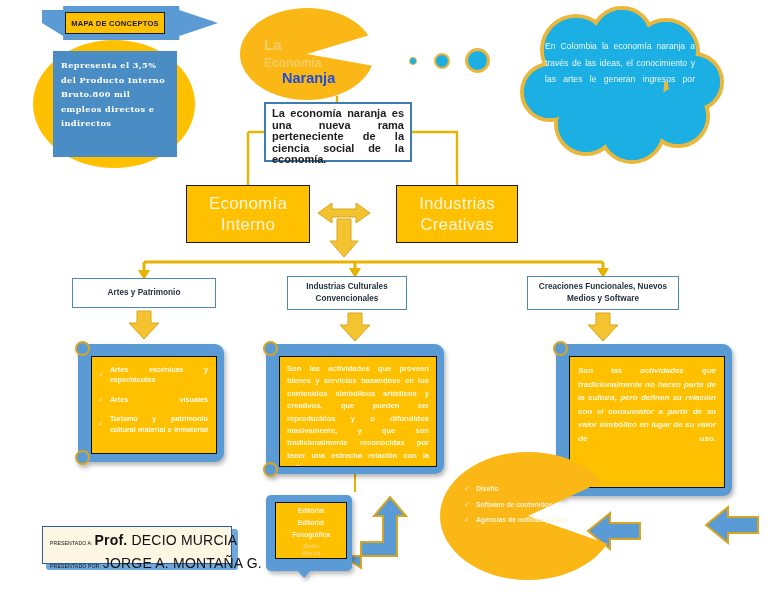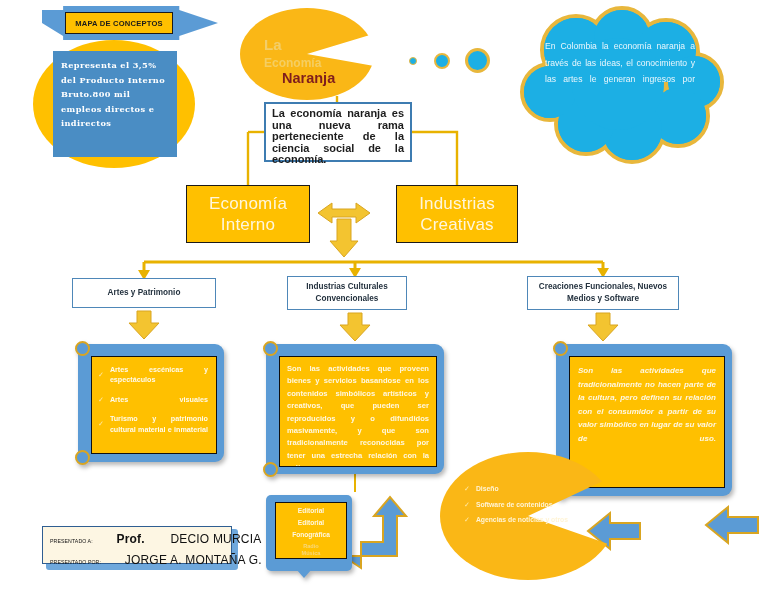--- a/index.html
+++ b/index.html
@@ -16,21 +16,21 @@
 
   
   #banner { left:42px; top:6px; width:176px; height:34px; }
   #banner .tail {
     position:absolute; left:0; top:0; width:176px; height:34px;
     background:#5B9BD5;
     clip-path: polygon(0% 12%, 12% 12%, 12% 0%, 78% 0%, 78% 12%, 100% 50%, 78% 88%, 78% 100%, 12% 100%, 12% 88%, 0% 50%);
     filter: drop-shadow(2px 2px 1px rgba(0,0,0,.25));
   }
   #banner .lbl {
-    position:absolute; left:23px; top:6px; width:108px; height:22px;
+    position:absolute; left:23px; top:6px; width:100px; height:22px;
     background:#FFC000; border:1.4px solid #1a1a1a;
     display:flex; align-items:center; justify-content:center;
     font-size:7.6px; font-weight:bold; color:#1a1a1a; letter-spacing:.2px;
     white-space:nowrap;
   }
 
   
   #stat-ellipse { left:33px; top:40px; width:162px; height:128px; }
   #stat-ellipse .ell {
     position:absolute; inset:0; border-radius:50%;
@@ -49,21 +49,21 @@
   #pacman .pac {
     position:absolute; inset:0; border-radius:50%;
     background:#FAB716;
     clip-path: polygon(50% 50%, 100% 28%, 100% 0%, 0% 0%, 0% 100%, 100% 100%, 100% 63%);
   }
   #pacman .t {
     position:absolute; color:#FDF3D8; font-weight:bold; white-space:nowrap;
   }
   #pacman .t1 { left:24px; top:28px; font-size:15px; color:#F3CE6A; }
   #pacman .t2 { left:24px; top:48px; font-size:12px; color:#F5CE62; }
-  #pacman .t3 { left:42px; top:62px; font-size:14.5px; color:#7f1d1d; }
+  #pacman .t3 { left:42px; top:62px; font-size:14.5px; color:#1d4ed8; }
 
   .dot { border-radius:50%; background:#1CAFE4; border:2px solid #E8B73C; }
   #dot1 { left:409px; top:57px; width:8px;  height:8px;  border-width:1.5px;}
   #dot2 { left:434px; top:53px; width:16px; height:16px; }
   #dot3 { left:465px; top:48px; width:25px; height:25px; border-width:3px;}
 
   
   #cloud { left:514px; top:6px; width:216px; height:160px; }
   #cloud svg { position:absolute; inset:0; }
   #cloud .txt {
@@ -164,21 +164,21 @@
     position:absolute; left:4px; top:3px; width:192px; height:41px;
     background:#6FA8DC; border-radius:3px;
   }
   #presenter .inner {
     position:absolute; left:0; top:0; width:190px; height:38px;
     background:#FDF6E3; border:1.5px solid #2F5E92;
     padding:5px 7px;
   }
   #presenter .row { font-size:6.4px; color:#111; margin-bottom:7px; white-space:nowrap; }
   #presenter .k { font-size:5.2px; letter-spacing:.1px; }
-  #presenter .v { font-size:12px; letter-spacing:.2px;margin-left:22px; }
+  #presenter .v { font-size:14px; letter-spacing:.2px; }
   #presenter .vb { font-weight:bold; }
 
   
   #wires { position:absolute; inset:0; pointer-events:none; }
 </style>
 </head>
 <body>
 
 <div id="canvas">
 

